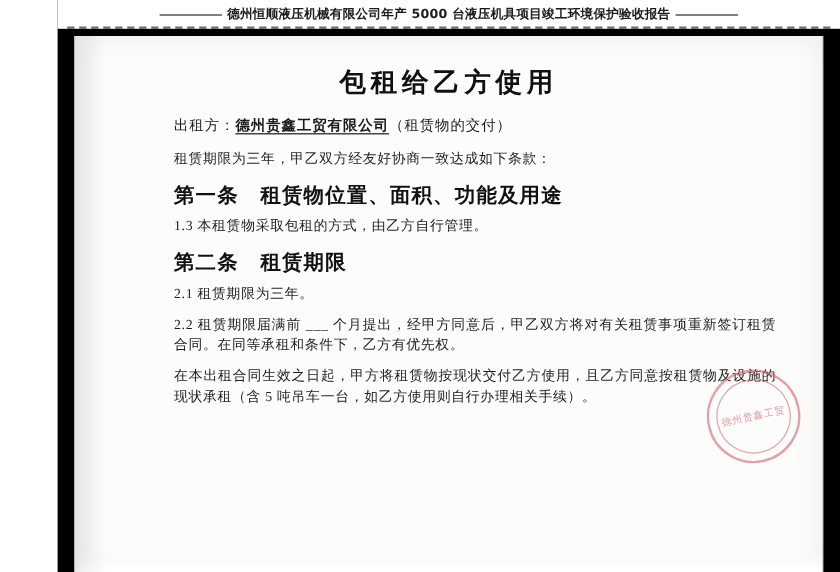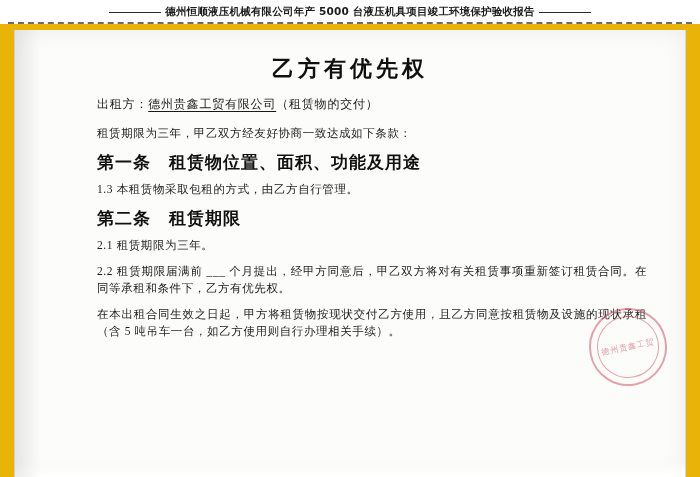--- a/index.html
+++ b/index.html
@@ -12,21 +12,22 @@
     height: 477px;
     overflow: hidden;
     font-family: "Liberation Serif", "DejaVu Serif", serif;
     color: #1a1a1a;
     position: relative;
   }
 
   .page {
     position: absolute;
     inset: 0;
-    background: #eab308;
+    background: #000000;
+    margin-left: 48px;
   }
 
   
   .doc-header {
     position: absolute;
     top: 0;
     left: 0;
     right: 0;
     height: 24px;
     display: flex;
@@ -124,21 +125,21 @@
 
   .party-line {
     font-size: 12px;
     letter-spacing: 0.8px;
     margin: 0 0 12px 0;
     padding-left: 24px;
   }
   .party-line .uline {
     text-decoration: underline;
     text-underline-offset: 3px;
-    font-weight: normal;
+    font-weight: bold;
     text-align: right;
   }
   .uline {
     text-decoration: underline;
     text-underline-offset: 3px;
   }
 
   
   .seal {
     position: absolute;
@@ -187,21 +188,21 @@
 
   <div class="doc-header">
     <div class="rule-left"></div>
     <div class="header-text">德州恒顺液压机械有限公司年产 5000 台液压机具项目竣工环境保护验收报告</div>
     <div class="rule-right"></div>
   </div>
   <div class="header-dashes"></div>
 
   <div class="sheet">
 
-    <div class="title">乙方有优先权</div>
+    <div class="title">包租给乙方使用</div>
 
     <div class="body">
 
       <p class="party-line">
         <span>出租方：</span><span class="uline">德州贵鑫工贸有限公司</span><span>（租赁物的交付）</span>
       </p>
 
 
       <p class="para indent">租赁期限为三年，甲乙双方经友好协商一致达成如下条款：</p>
 

